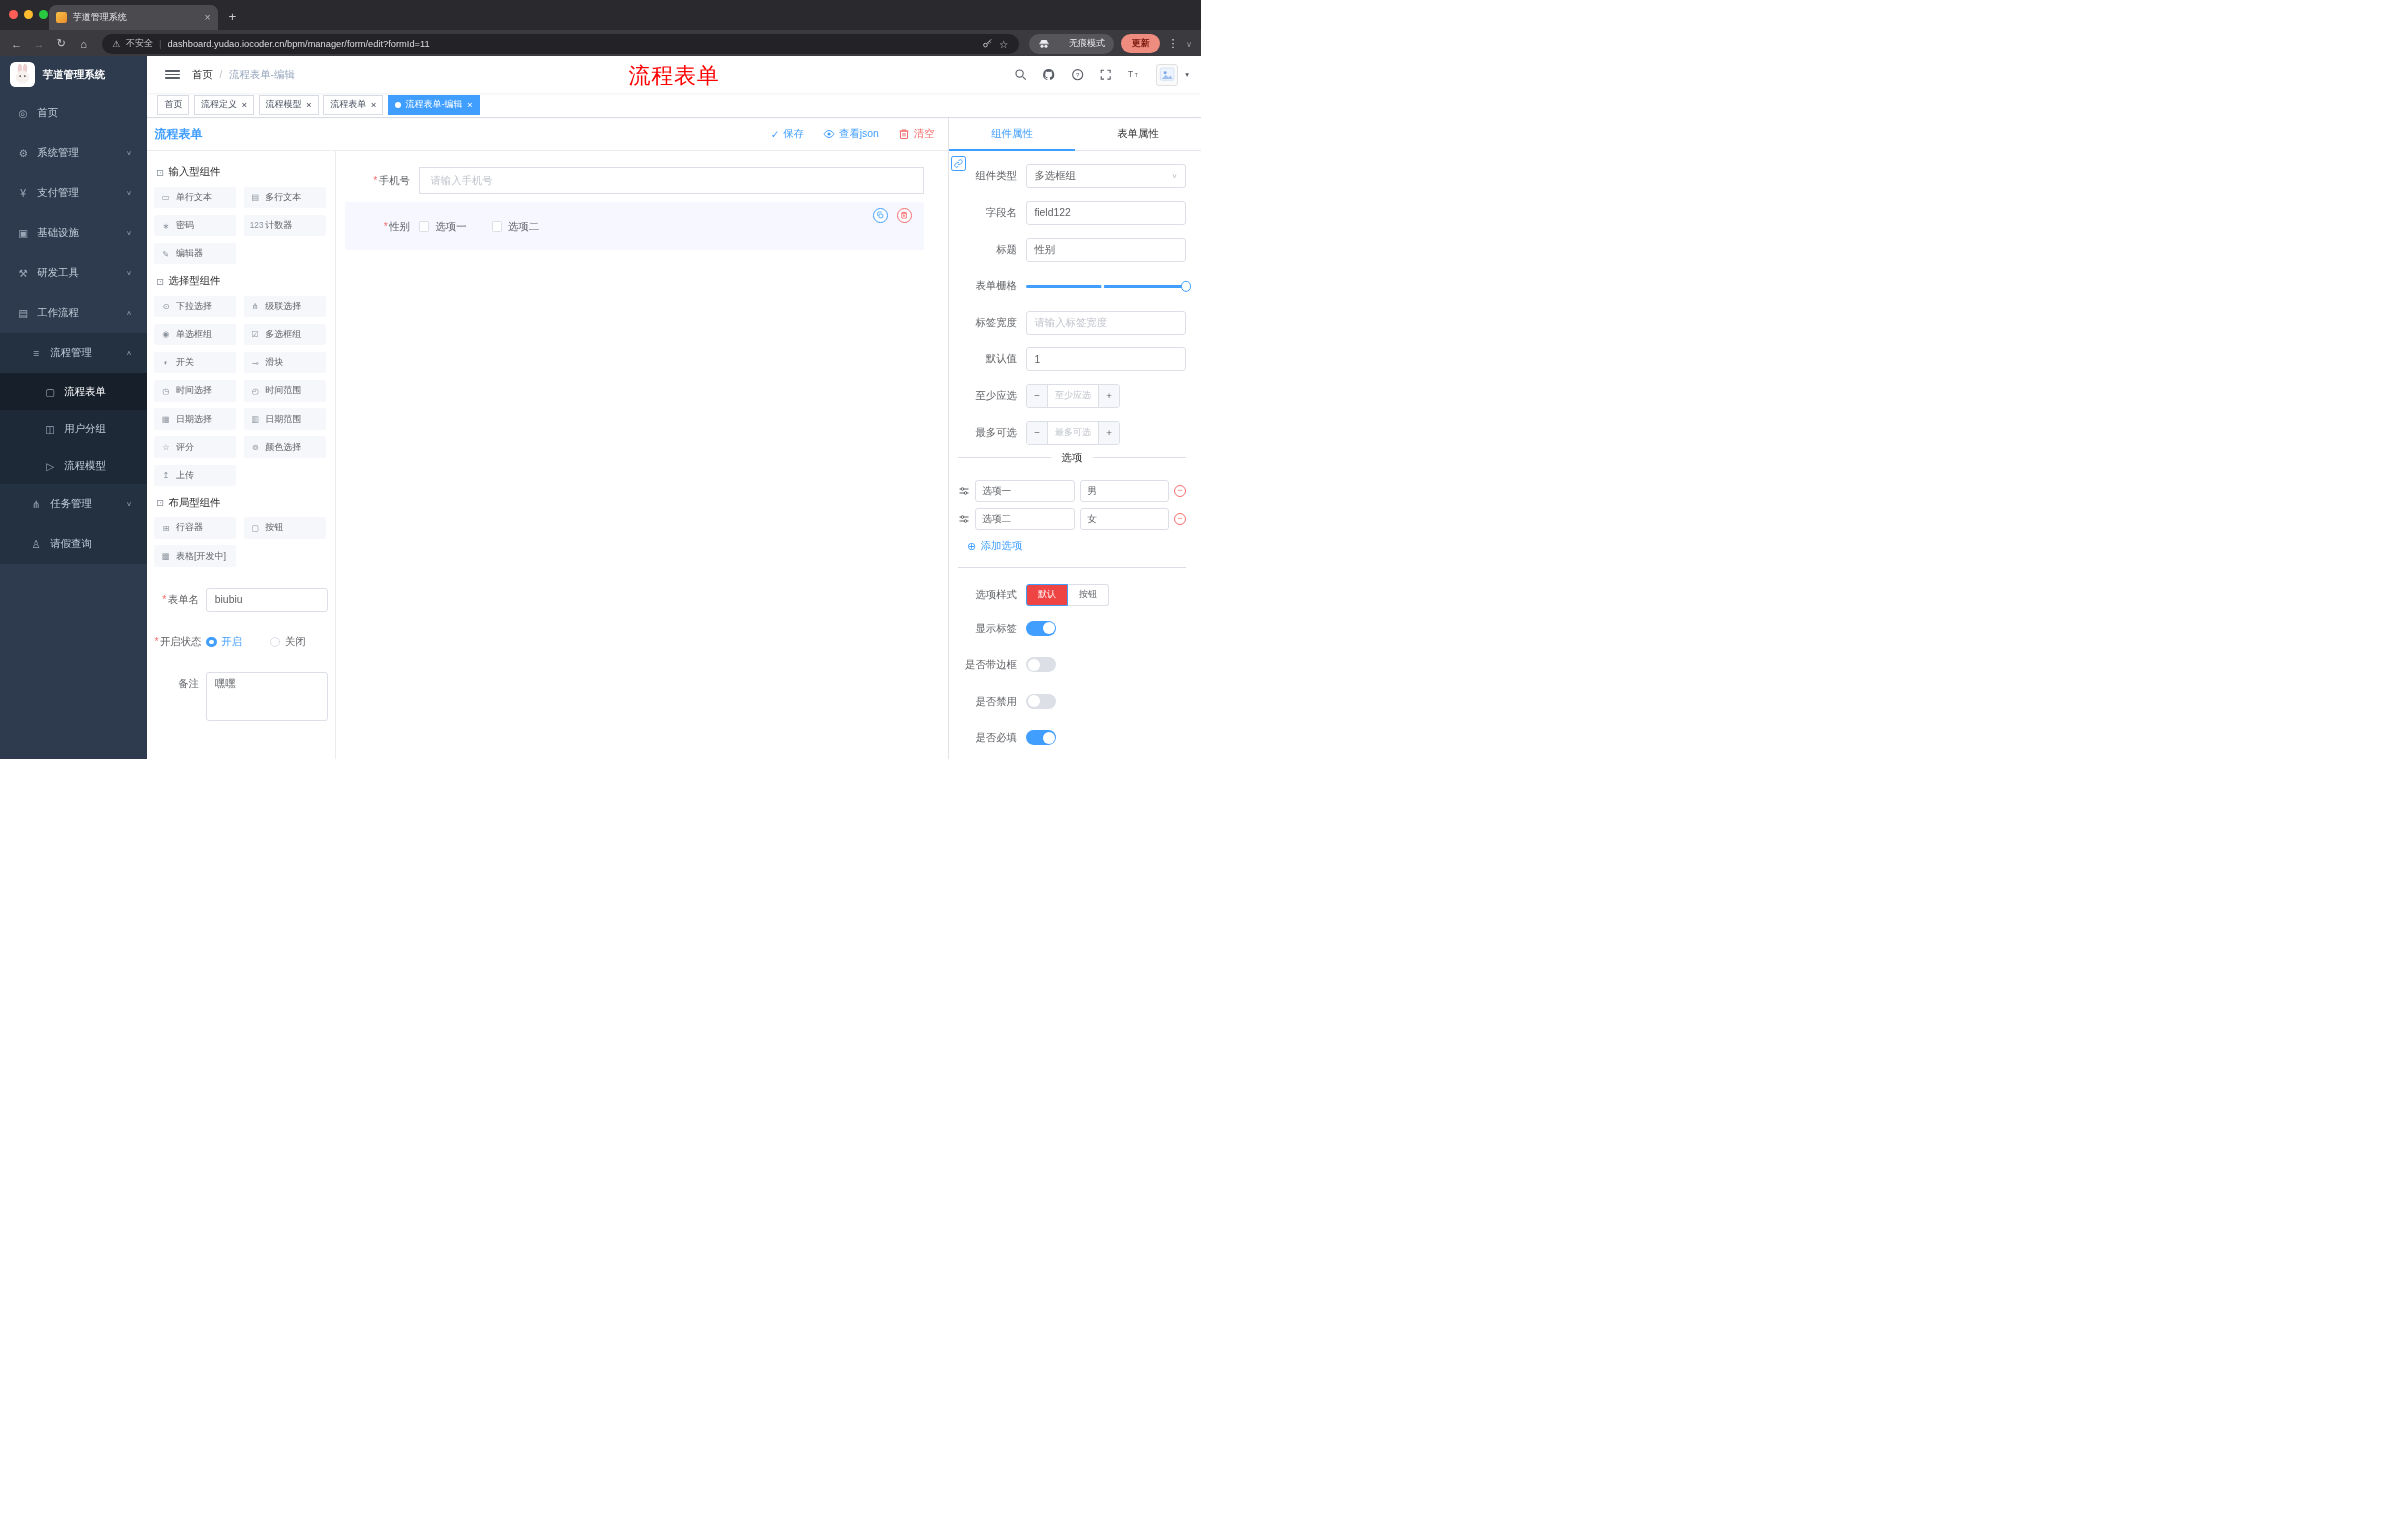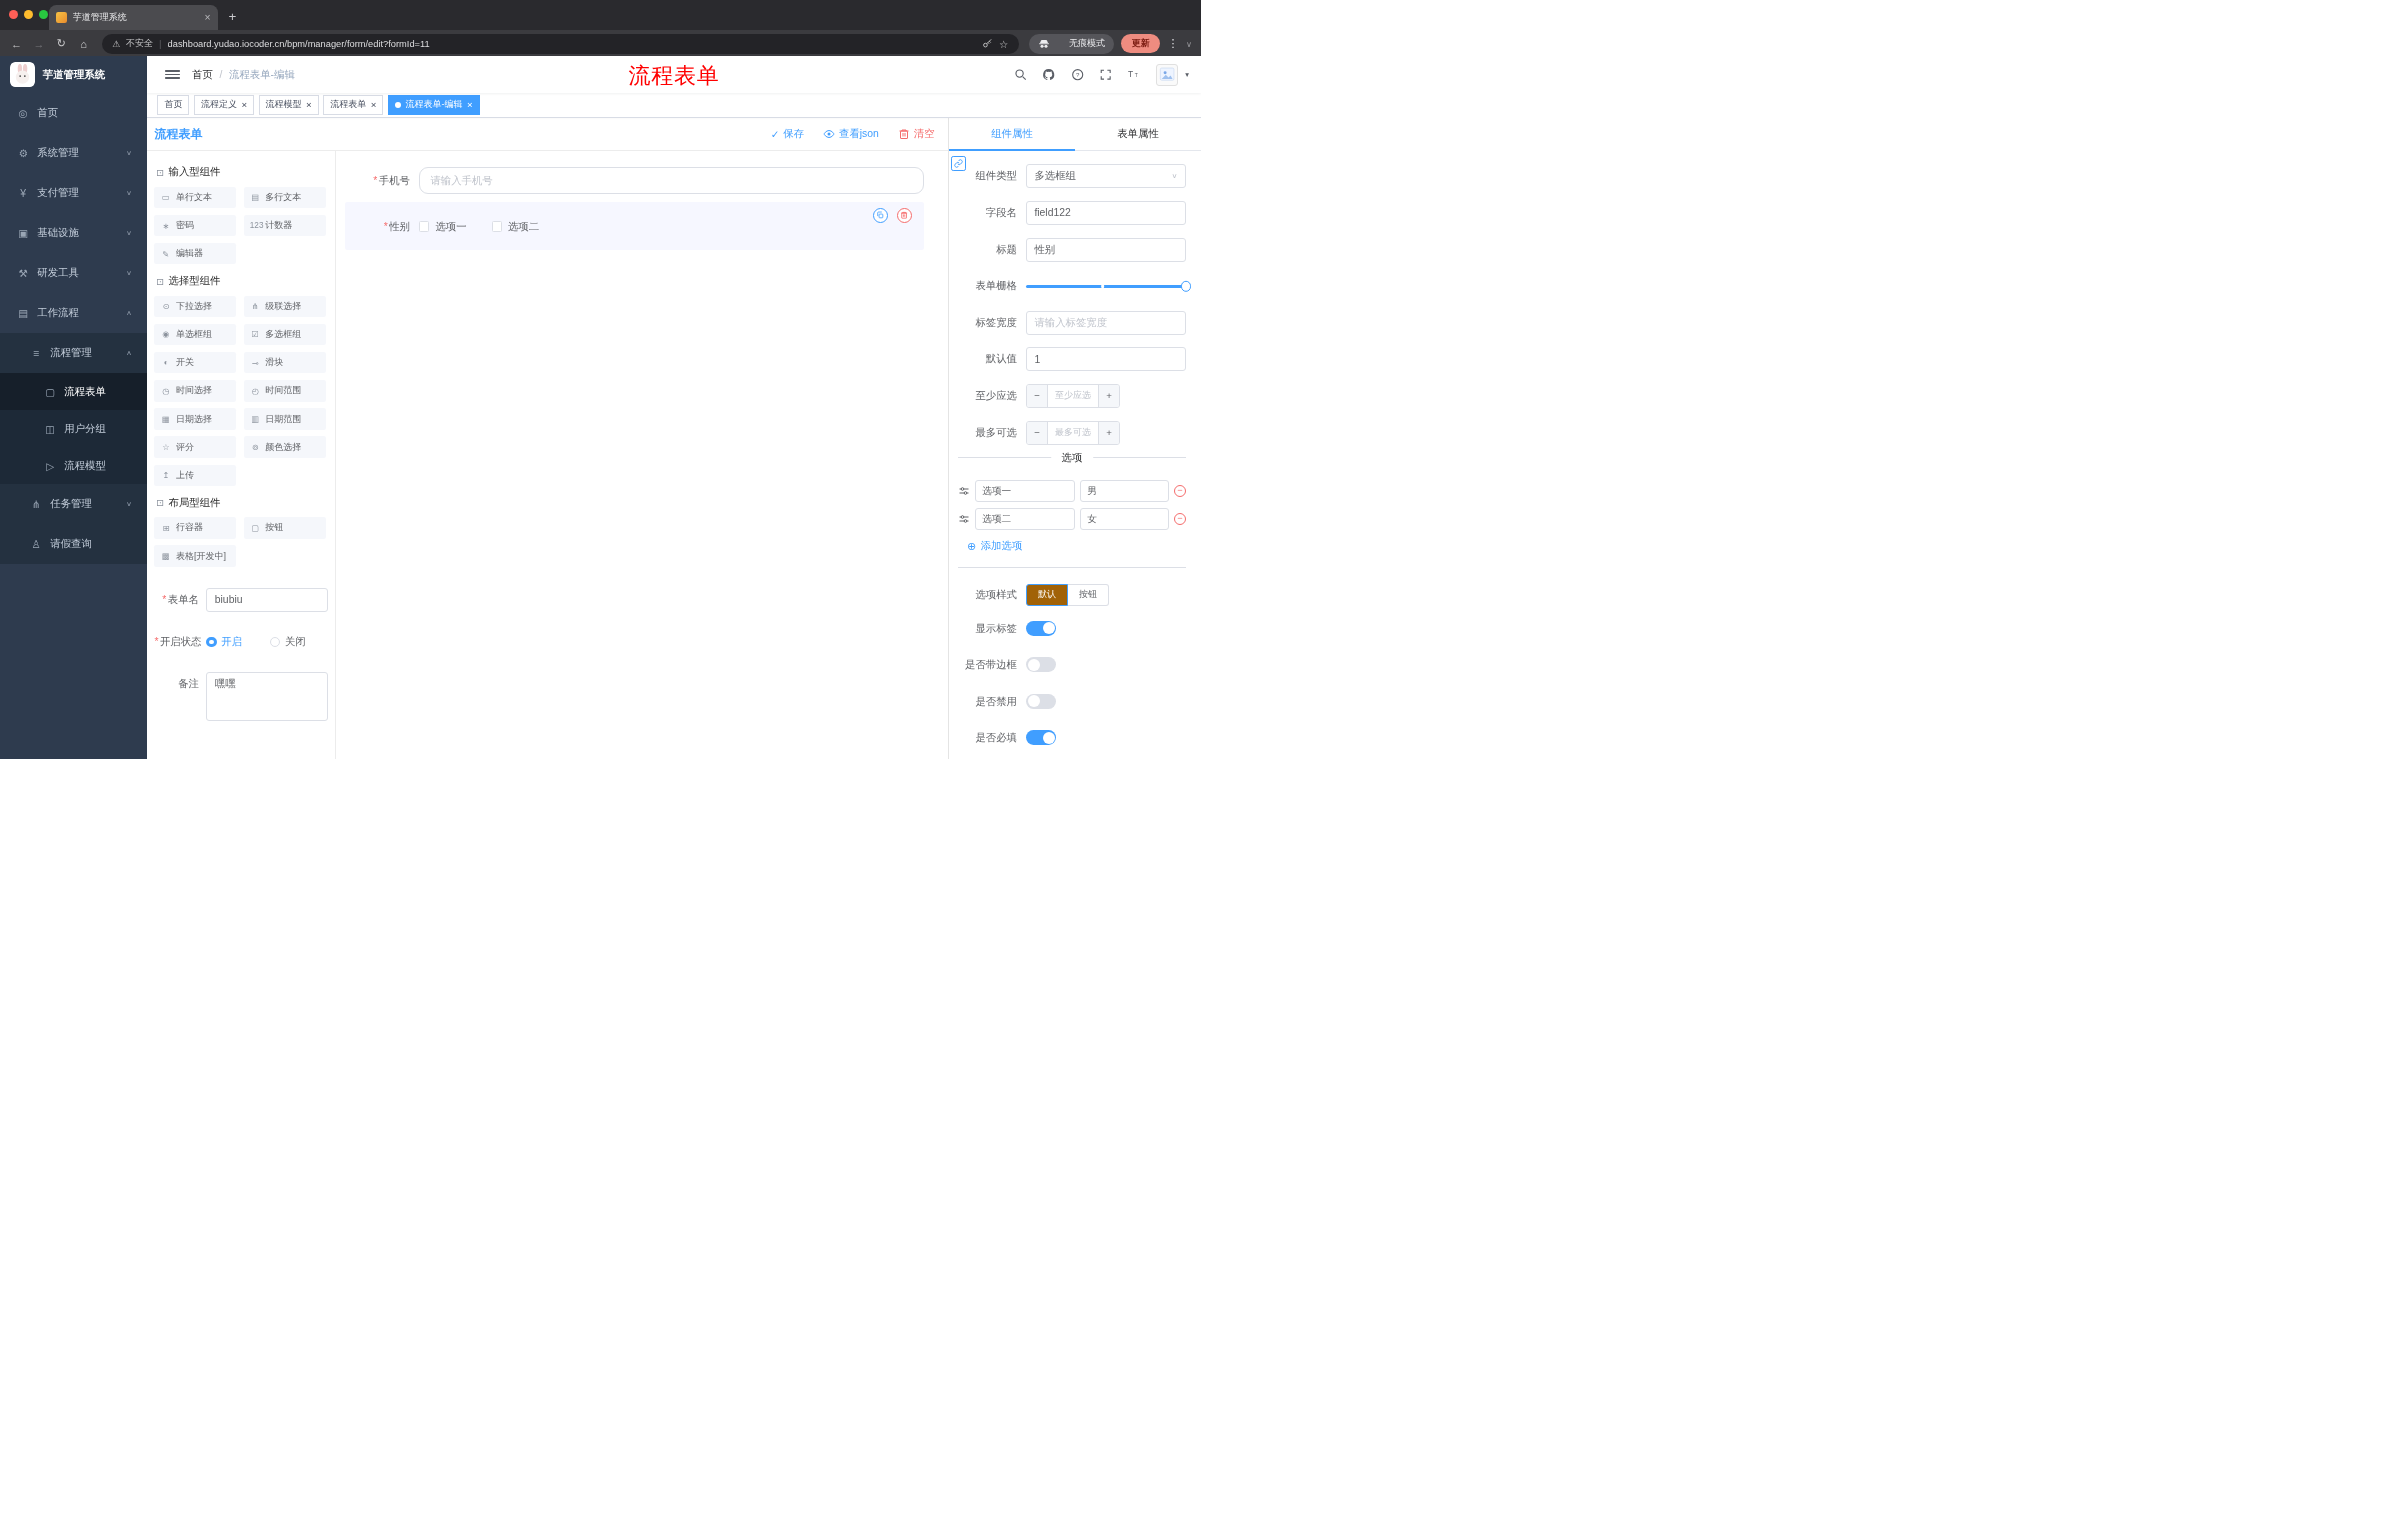--- a/index.html
+++ b/index.html
@@ -116,21 +116,21 @@
   .rdot { width: 10.4px; height: 10.4px; border-radius: 50%; border: 0.7px solid #dcdfe6; background: #fff; }
   .radio.sel .rdot { border: 3px solid #409eff; }
   .radio.sel .rlbl { color: #409eff; }
   .mtext { flex: 1; height: 49px; border: 0.7px solid #dcdfe6; border-radius: 3px; padding: 4.5px 7.4px; font-size: 10.4px;
     color: #606266; resize: none; outline: none; font-family: inherit; min-width: 0; }
 
   
   .canvas { flex: 1; padding: 16.3px 24px 0 9px; min-width: 0; }
   .crow { display: flex; align-items: center; }
   .clabel { width: 74px; text-align: right; padding-right: 9px; font-size: 10.4px; color: #606266; flex-shrink: 0; white-space: nowrap; }
-  .cinput { flex: 1; height: 27px; border: 0.7px solid #dcdfe6; border-radius: 9px; padding: 0 10.4px; font-size: 10.4px;
+  .cinput { flex: 1; height: 27px; border: 0.7px solid #dcdfe6; border-radius: 0; padding: 0 10.4px; font-size: 10.4px;
     color: #606266; outline: none; min-width: 0; }
   .cinput::placeholder { color: #c0c4cc; }
   .selblock { margin-top: 7.4px; background: #f6f7ff; position: relative; padding: 18px 0 16.3px; border-radius: 2.2px; }
   .blockicons { position: absolute; top: 6px; right: 12px; display: flex; gap: 9px; }
   .cicon { width: 15px; height: 15px; border-radius: 50%; display: flex; align-items: center; justify-content: center; cursor: pointer; background:#fff; }
   .cicon svg { width: 8.2px; height: 8.2px; }
   .cicon.copy { border: 0.7px solid #409eff; color: #409eff; }
   .cicon.del { border: 0.7px solid #f56c6c; color: #f56c6c; }
   .cbgroup { display: flex; gap: 25px; align-items: center; }
   .cb { display: flex; align-items: center; gap: 6px; font-size: 10.4px; color: #606266; cursor: pointer; }
@@ -182,21 +182,21 @@
   .opt1 { flex: 1.15; } .opt2 { flex: 1; }
   .rmbtn { width: 12px; height: 12px; border-radius: 50%; border: 0.7px solid #f56c6c; color: #f56c6c; font-size: 9px;
     line-height: 9.7px; text-align: center; flex-shrink: 0; cursor: pointer; }
   .addopt { display: flex; align-items: center; gap: 4.5px; color: #409eff; font-size: 10.4px; margin: 9px 0 3px 9px; cursor: pointer; }
   .plus-ico { font-size: 11px; }
   .btngroup { display: flex; }
   .bg-btn { height: 22px; padding: 0 11px; font-size: 9px; display: flex; align-items: center; border: 0.7px solid #dcdfe6;
     background: #fff; color: #606266; cursor: pointer; }
   .bg-btn.first { border-radius: 3px 0 0 3px; }
   .bg-btn.last { border-radius: 0 3px 3px 0; border-left: none; }
-  .bg-btn.active { background: #a16207; border-color: #409eff; color: #fff; }
+  .bg-btn.active { background: #ef4444; border-color: #409eff; color: #fff; }
   .trow { display: flex; align-items: flex-end; margin-bottom: 21.5px; }
   .switch { width: 30px; height: 15px; border-radius: 7.4px; background: #dcdfe6; position: relative; cursor: pointer; }
   .switch .knob { position: absolute; top: 1.5px; left: 1.5px; width: 12px; height: 12px; border-radius: 50%; background: #fff; }
   .switch.on { background: #409eff; }
   .switch.on .knob { left: auto; right: 1.5px; }
 </style>
 </head>
 <body>
 
 <div class="chrome">

